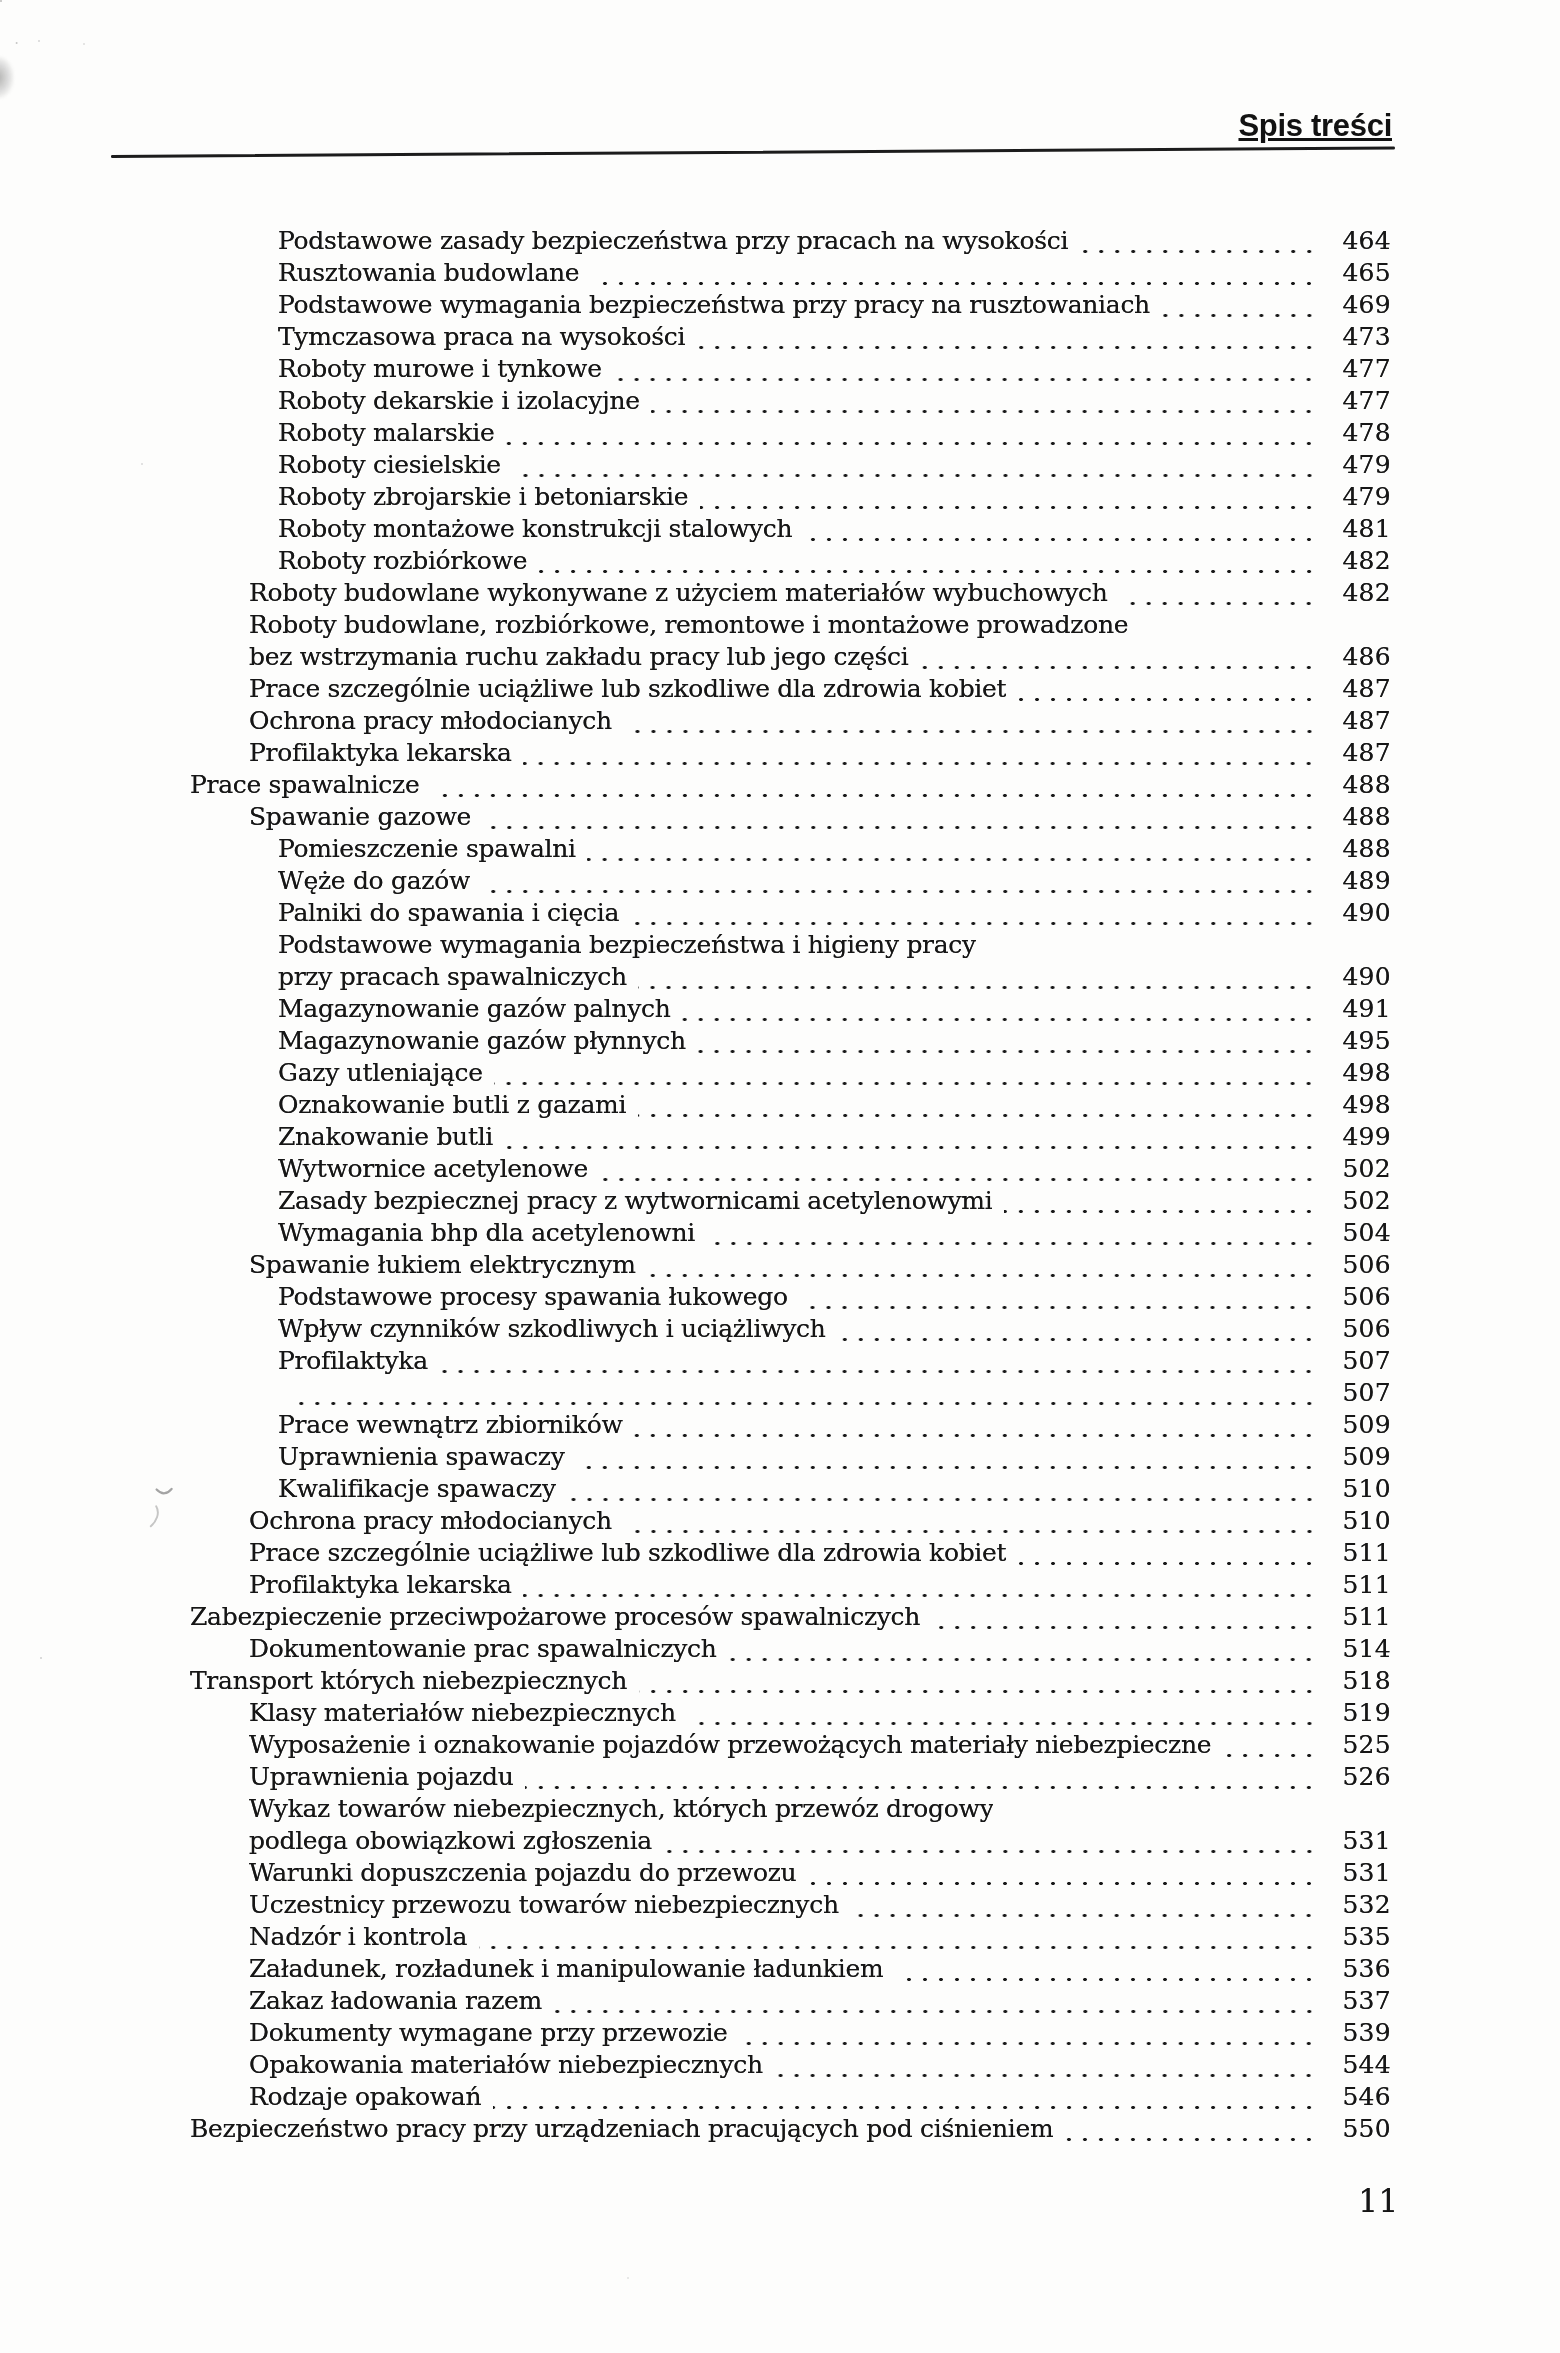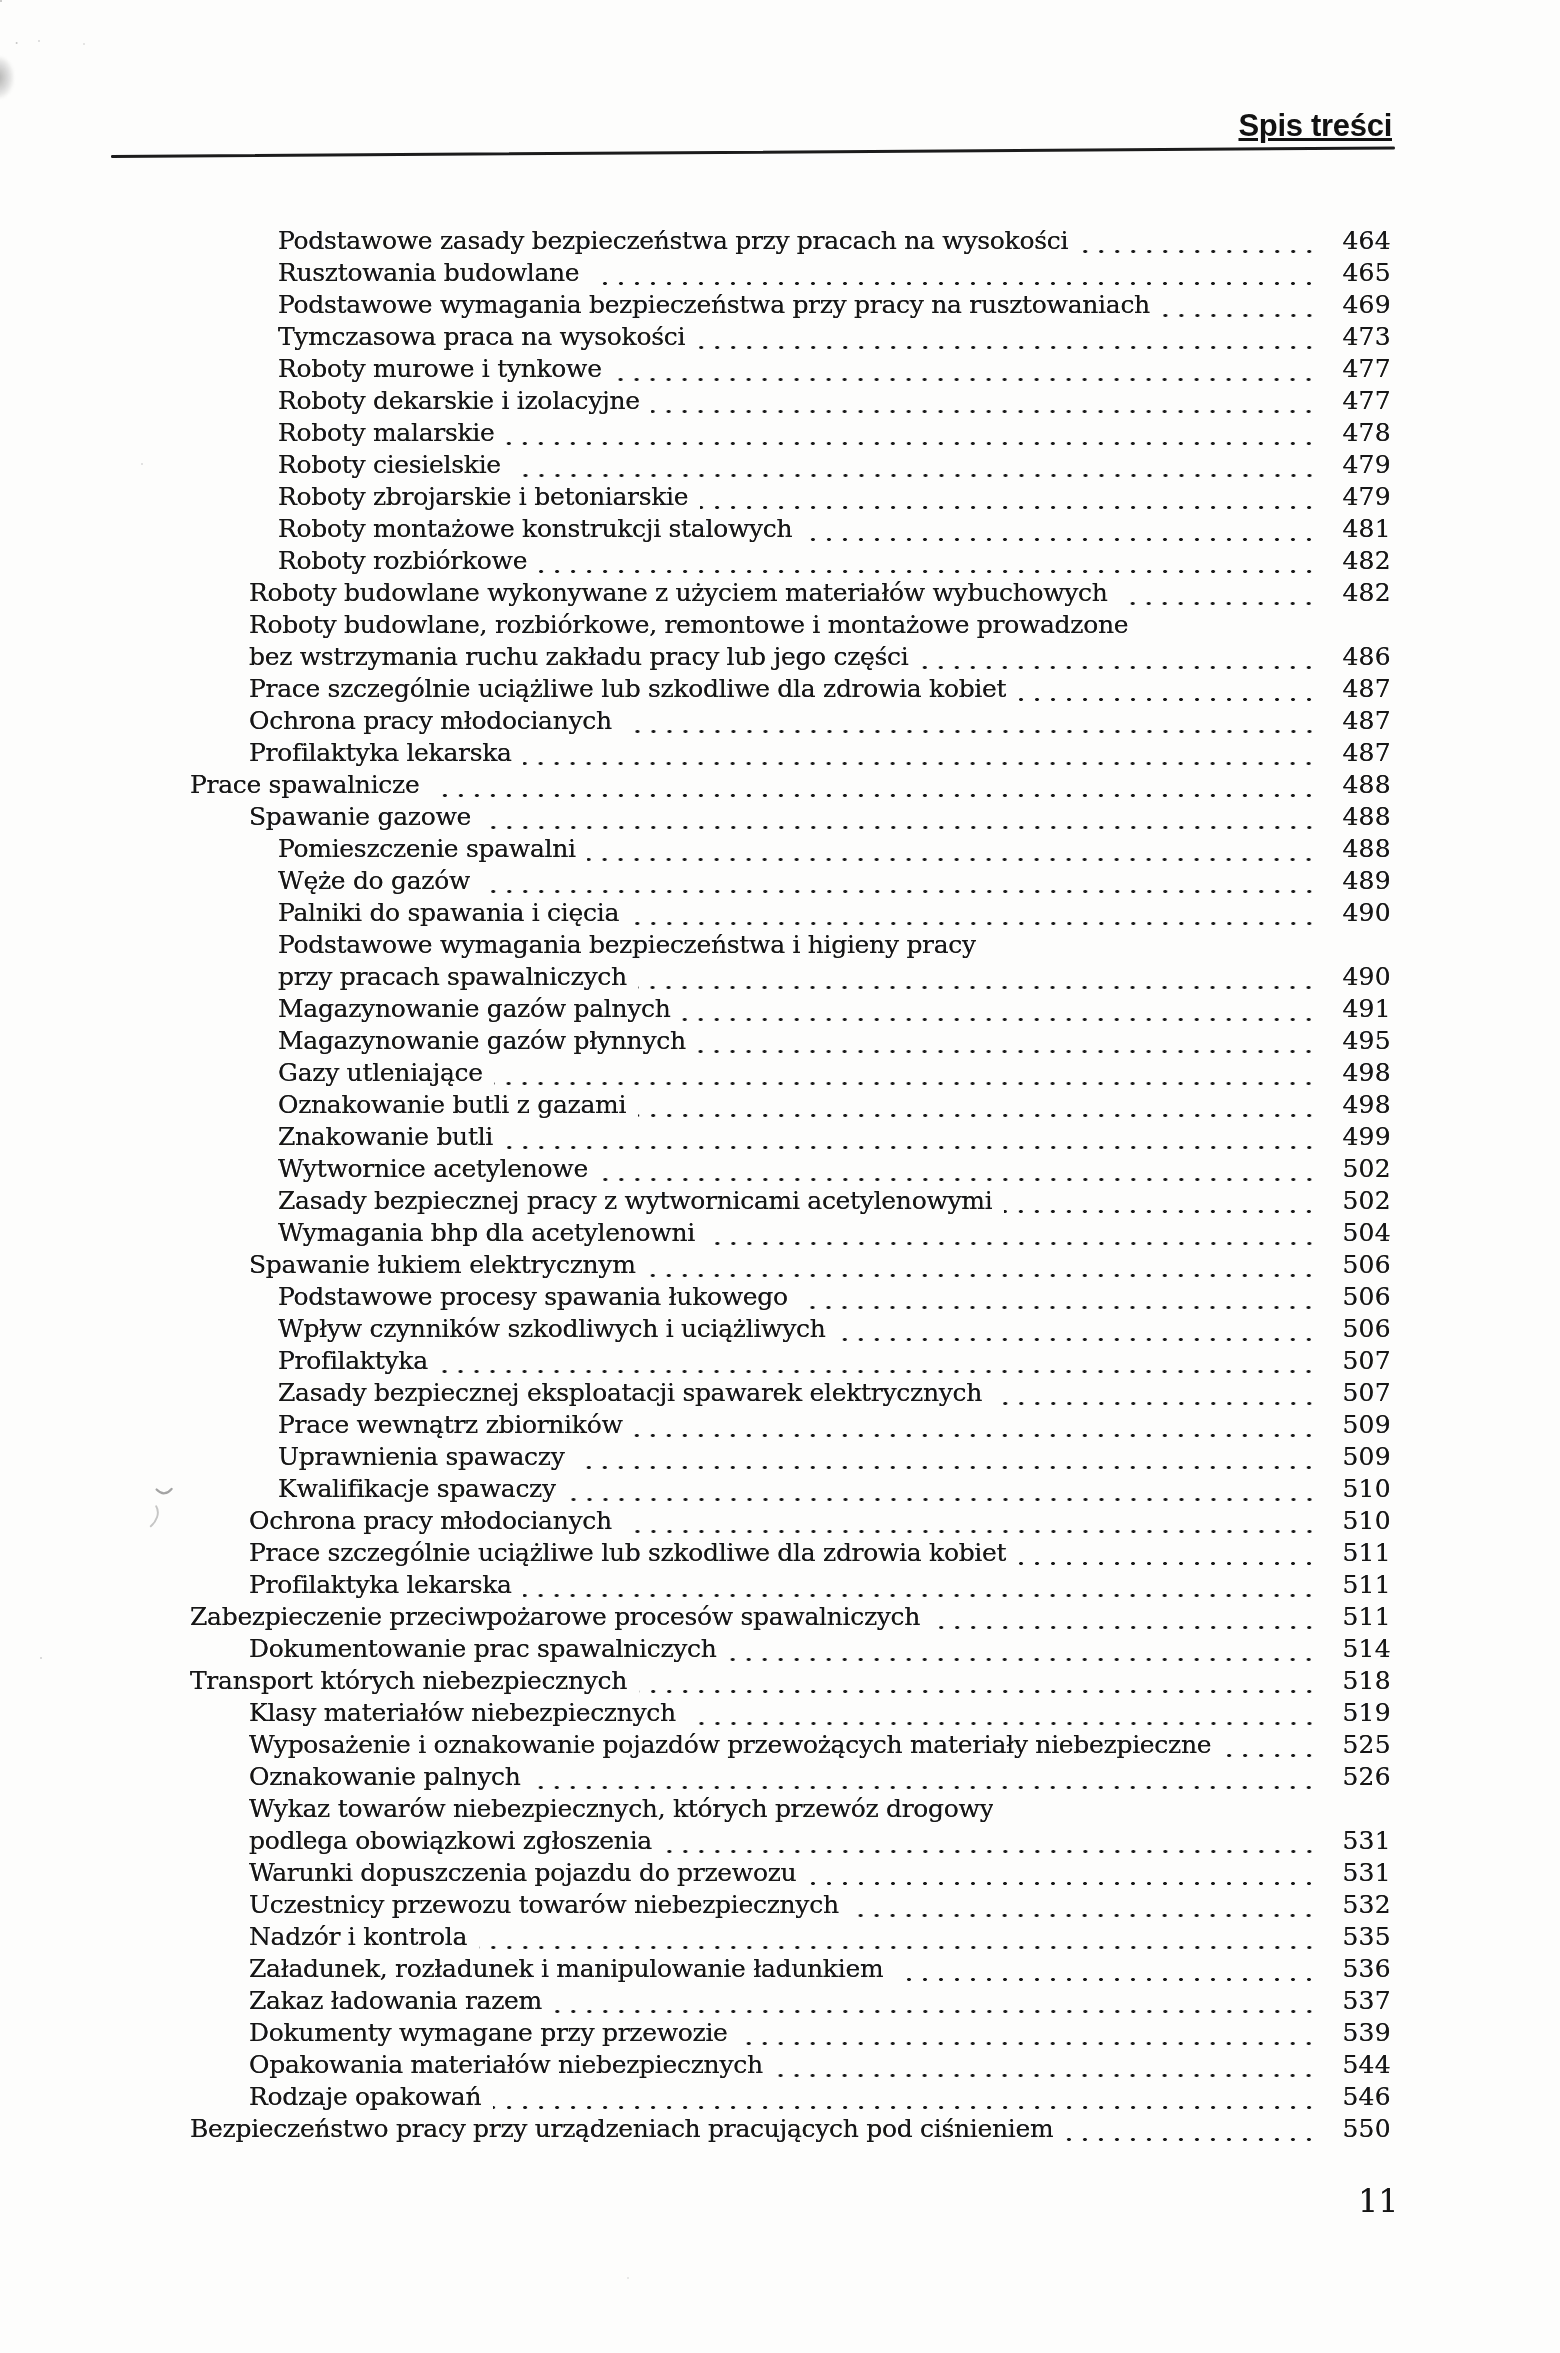--- a/index.html
+++ b/index.html
@@ -244,21 +244,20 @@
     <span class="label">Wpływ czynników szkodliwych i uciążliwych</span>
     <span class="leader"></span>
     <span class="pageno">506</span>
   </div>
       <div class="row lvl-2">
     <span class="label">Profilaktyka</span>
     <span class="leader"></span>
     <span class="pageno">507</span>
   </div>
       <div class="row lvl-2">
-    <span class="label">Zasady bezpiecznej eksploatacji spawarek elektrycznych</span>
     <span class="leader"></span>
     <span class="pageno">507</span>
   </div>
       <div class="row lvl-2">
     <span class="label">Prace wewnątrz zbiorników</span>
     <span class="leader"></span>
     <span class="pageno">509</span>
   </div>
       <div class="row lvl-2">
     <span class="label">Uprawnienia spawaczy</span>
@@ -304,21 +303,21 @@
     <span class="label">Klasy materiałów niebezpiecznych</span>
     <span class="leader"></span>
     <span class="pageno">519</span>
   </div>
       <div class="row lvl-1">
     <span class="label">Wyposażenie i oznakowanie pojazdów przewożących materiały niebezpieczne</span>
     <span class="leader"></span>
     <span class="pageno">525</span>
   </div>
       <div class="row lvl-1">
-    <span class="label">Oznakowanie palnych</span>
+    <span class="label">Uprawnienia pojazdu</span>
     <span class="leader"></span>
     <span class="pageno">526</span>
   </div>
       <div class="row lvl-1 no-leader">
     <span class="label">Wykaz towarów niebezpiecznych, których przewóz drogowy</span>
     <span class="leader"></span>
     <span class="pageno"></span>
   </div>
       <div class="row lvl-1">
     <span class="label">podlega obowiązkowi zgłoszenia</span>

